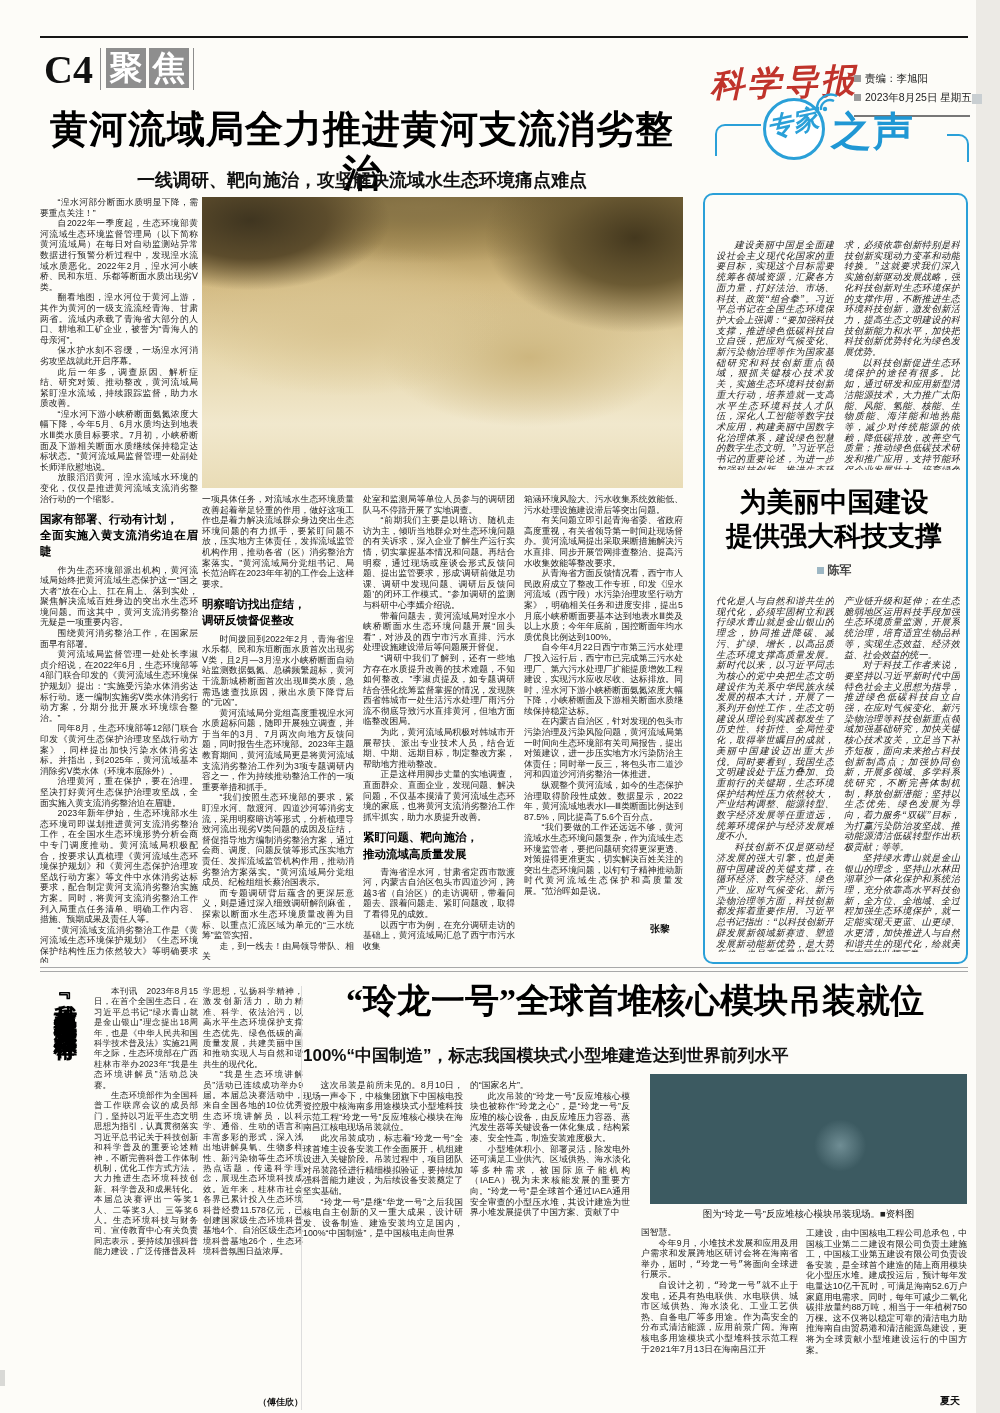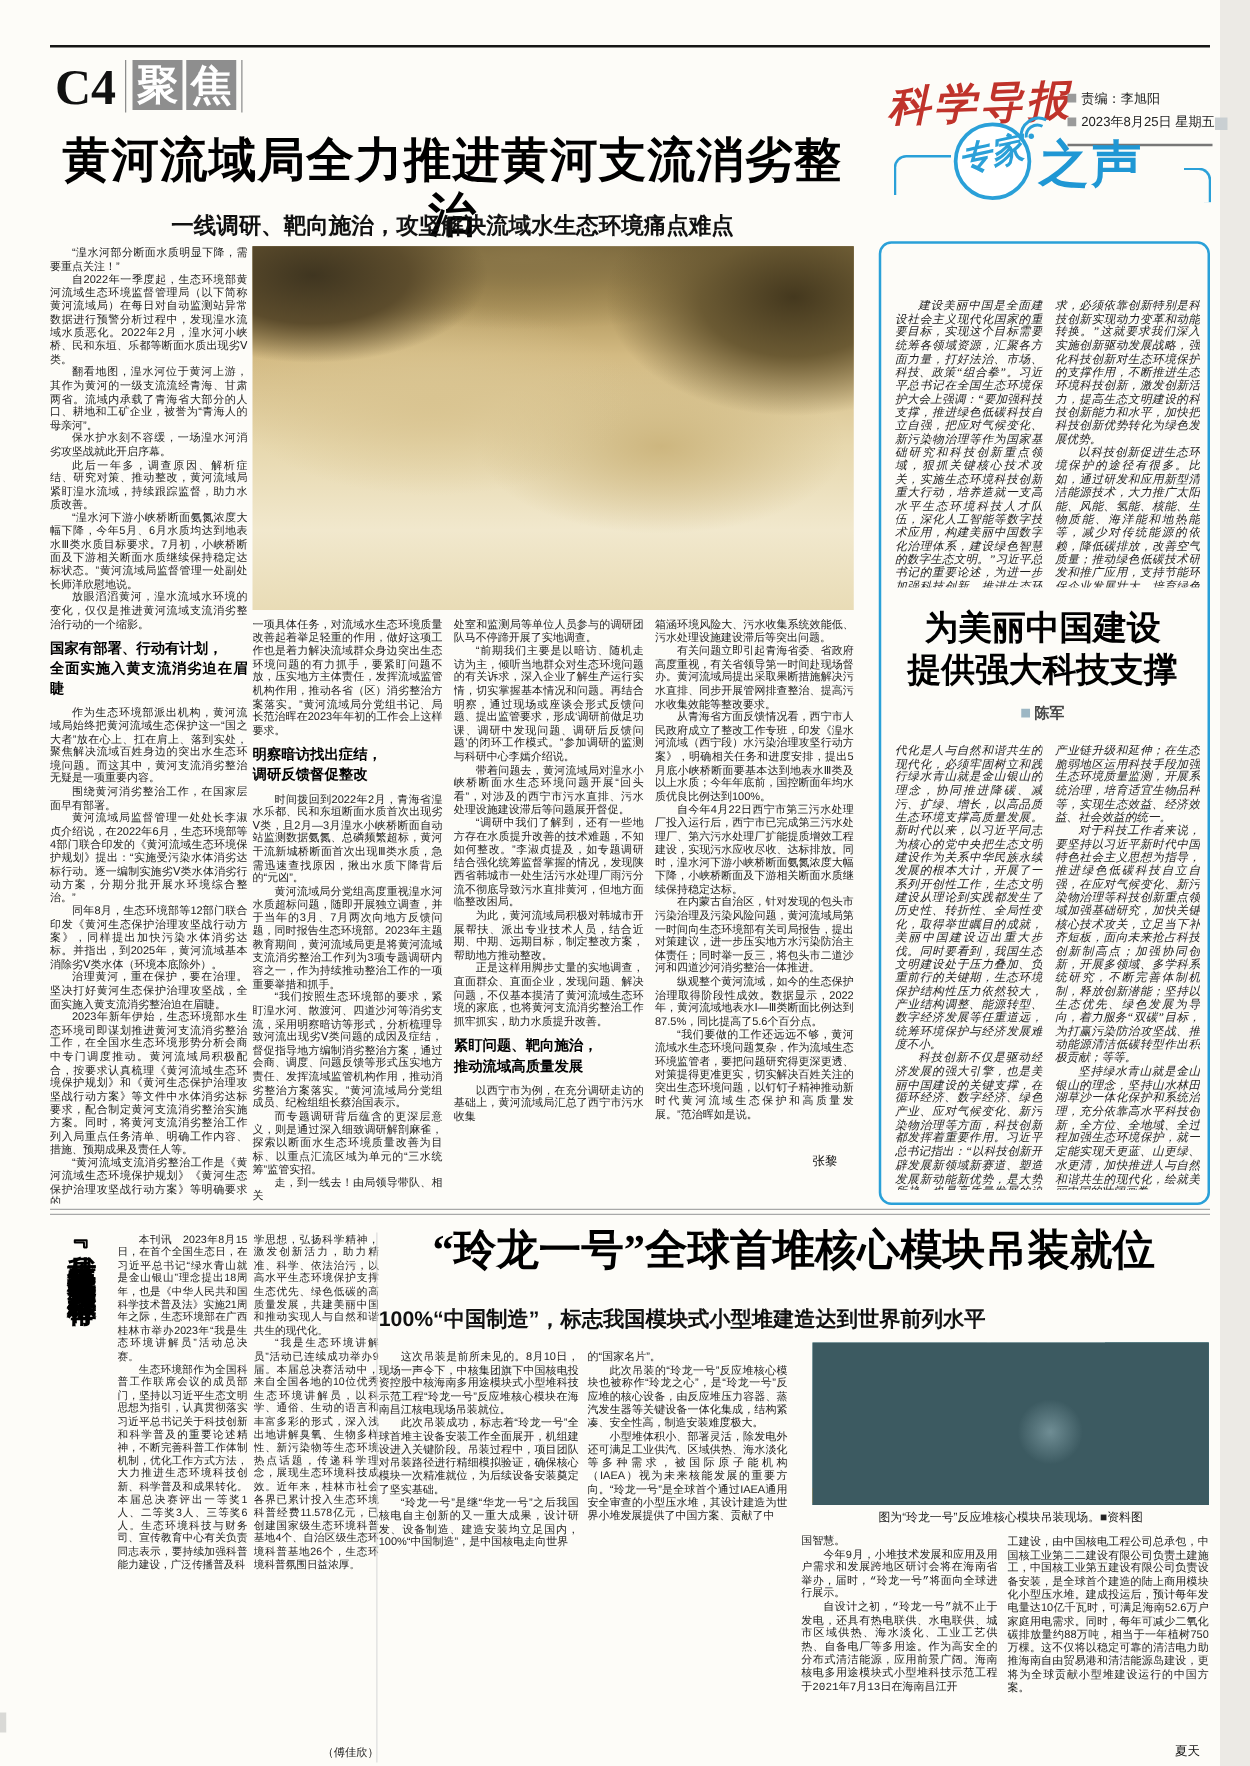--- a/index.html
+++ b/index.html
@@ -24,21 +24,21 @@
               font-size:38px;line-height:1.15;letter-spacing:1px;color:#000;}
   .m-sub{left:48px;top:168px;width:628px;text-align:center;font-size:18px;color:#111;font-weight:600;}
   .col{overflow:hidden;font-size:8.8px;line-height:10.6px;text-align:justify;color:#1d1d1d;}
   .c1{left:40px;top:197px;width:158px;height:766px;}
   .c2{left:202px;top:494px;width:152px;height:469px;}
   .c3{left:363px;top:494px;width:152px;height:469px;}
   .c4{left:524px;top:494px;width:159px;height:469px;}
   .blk-p{margin:0;text-indent:2em;}
   .blk-c{margin:0;}
   .blk-h{font-size:11.5px;line-height:1.4;margin:7px 0 5px;font-weight:bold;white-space:pre-line;color:#000;}
-  .byline-abs{font-weight:normal;font-size:10px;color:#111;}
+  .byline-abs{font-weight:bold;font-size:10px;color:#111;}
   #by-main{left:540px;top:922px;width:130px;text-align:right;}
   .photo-river{left:202px;top:197px;width:481px;height:291px;
     background:
       radial-gradient(ellipse 140px 70px at 10% 8%, #3f3520 0%, #5c4c2c 55%, rgba(92,76,44,0) 100%),
       radial-gradient(ellipse 150px 95px at 90% 14%, #44381e 0%, #6b5a33 50%, rgba(107,90,51,0) 100%),
       radial-gradient(ellipse 220px 55px at 45% 4%, #8a7648 0%, rgba(138,118,72,0) 100%),
       radial-gradient(ellipse 230px 110px at 30% 42%, #d9c491 0%, rgba(217,196,145,0) 70%),
       radial-gradient(ellipse 210px 100px at 68% 55%, #cdb67f 0%, rgba(205,182,127,0) 70%),
       linear-gradient(180deg,#6e5c33 0%,#a98f55 12%,#d3ba82 30%,#e7d8ae 55%,#f1e8cd 78%,#e9dcb6 100%);}
   .sep{left:40px;width:928px;height:1px;background:#a8a8a8;}
@@ -126,41 +126,42 @@
       <p class="blk-p">“湟水河下游小峡桥断面氨氮浓度大幅下降，今年5月、6月水质均达到地表水Ⅲ类水质目标要求。7月初，小峡桥断面及下游相关断面水质继续保持稳定达标状态。”黄河流域局监督管理一处副处长师洋欣慰地说。</p>
       <p class="blk-p">放眼滔滔黄河，湟水流域水环境的变化，仅仅是推进黄河流域支流消劣整治行动的一个缩影。</p>
       <h4 class="blk-h">国家有部署、行动有计划，
 全面实施入黄支流消劣迫在眉睫</h4>
       <p class="blk-p">作为生态环境部派出机构，黄河流域局始终把黄河流域生态保护这一“国之大者”放在心上、扛在肩上、落到实处，聚焦解决流域百姓身边的突出水生态环境问题。而这其中，黄河支流消劣整治无疑是一项重要内容。</p>
       <p class="blk-p">围绕黄河消劣整治工作，在国家层面早有部署。</p>
       <p class="blk-p">黄河流域局监督管理一处处长李淑贞介绍说，在2022年6月，生态环境部等4部门联合印发的《黄河流域生态环境保护规划》提出：“实施受污染水体消劣达标行动。逐一编制实施劣Ⅴ类水体消劣行动方案，分期分批开展水环境综合整治。”</p>
       <p class="blk-p">同年8月，生态环境部等12部门联合印发《黄河生态保护治理攻坚战行动方案》，同样提出加快污染水体消劣达标。并指出，到2025年，黄河流域基本消除劣Ⅴ类水体（环境本底除外）。</p>
       <p class="blk-p">治理黄河，重在保护，要在治理。坚决打好黄河生态保护治理攻坚战，全面实施入黄支流消劣整治迫在眉睫。</p>
       <p class="blk-p">2023年新年伊始，生态环境部水生态环境司即谋划推进黄河支流消劣整治工作，在全国水生态环境形势分析会商中专门调度推动。黄河流域局积极配合，按要求认真梳理《黄河流域生态环境保护规划》和《黄河生态保护治理攻坚战行动方案》等文件中水体消劣达标要求，配合制定黄河支流消劣整治实施方案。同时，将黄河支流消劣整治工作列入局重点任务清单、明确工作内容、措施、预期成果及责任人等。</p>
-      <p class="blk-p">“黄河流域支流消劣整治工作是《黄河流域生态环境保护规划》《黄河生态保护治理攻坚战行动方案》等明确要求的</p>
+      <p class="blk-p">“黄河流域支流消劣整治工作是《黄河流域生态环境保护规划》《生态环境保护结构性压力依然较大》等明确要求的</p>
     </div>
   <div class="abs col c2">
       <p class="blk-c">一项具体任务，对流域水生态环境质量改善起着举足轻重的作用，做好这项工作也是着力解决流域群众身边突出生态环境问题的有力抓手，要紧盯问题不放，压实地方主体责任，发挥流域监管机构作用，推动各省（区）消劣整治方案落实。”黄河流域局分党组书记、局长范治晖在2023年年初的工作会上这样要求。</p>
       <h4 class="blk-h">明察暗访找出症结，
 调研反馈督促整改</h4>
       <p class="blk-p">时间拨回到2022年2月，青海省湟水乐都、民和东垣断面水质首次出现劣Ⅴ类，且2月—3月湟水小峡桥断面自动站监测数据氨氮、总磷频繁超标，黄河干流新城桥断面首次出现Ⅲ类水质，急需迅速查找原因，揪出水质下降背后的“元凶”。</p>
       <p class="blk-p">黄河流域局分党组高度重视湟水河水质超标问题，随即开展独立调查，并于当年的3月、7月两次向地方反馈问题，同时报告生态环境部。2023年主题教育期间，黄河流域局更是将黄河流域支流消劣整治工作列为3项专题调研内容之一，作为持续推动整治工作的一项重要举措和抓手。</p>
       <p class="blk-p">“我们按照生态环境部的要求，紧盯湟水河、散渡河、四道沙河等消劣支流，采用明察暗访等形式，分析梳理导致河流出现劣Ⅴ类问题的成因及症结，督促指导地方编制消劣整治方案，通过会商、调度、问题反馈等形式压实地方责任、发挥流域监管机构作用，推动消劣整治方案落实。”黄河流域局分党组成员、纪检组组长蔡治国表示。</p>
       <p class="blk-p">而专题调研背后蕴含的更深层意义，则是通过深入细致调研解剖麻雀，探索以断面水生态环境质量改善为目标、以重点汇流区域为单元的“三水统筹”监管实招。</p>
       <p class="blk-p">走，到一线去！由局领导带队、相关</p>
     </div>
   <div class="abs col c3">
       <p class="blk-c">处室和监测局等单位人员参与的调研团队马不停蹄开展了实地调查。</p>
       <p class="blk-p">“前期我们主要是以暗访、随机走访为主，倾听当地群众对生态环境问题的有关诉求，深入企业了解生产运行实情，切实掌握基本情况和问题。再结合明察，通过现场或座谈会形式反馈问题、提出监管要求，形成‘调研前做足功课、调研中发现问题、调研后反馈问题’的闭环工作模式。”参加调研的监测与科研中心李嫣介绍说。</p>
       <p class="blk-p">带着问题去，黄河流域局对湟水小峡桥断面水生态环境问题开展“回头看”，对涉及的西宁市污水直排、污水处理设施建设滞后等问题展开督促。</p>
       <p class="blk-p">“调研中我们了解到，还有一些地方存在水质提升改善的技术难题，不知如何整改。”李淑贞提及，如专题调研结合强化统筹监督掌握的情况，发现陕西省韩城市一处生活污水处理厂雨污分流不彻底导致污水直排黄河，但地方面临整改困局。</p>
       <p class="blk-p">为此，黄河流域局积极对韩城市开展帮扶、派出专业技术人员，结合近期、中期、远期目标，制定整改方案，帮助地方推动整改。</p>
       <p class="blk-p">正是这样用脚步丈量的实地调查，直面群众、直面企业，发现问题、解决问题，不仅基本摸清了黄河流域生态环境的家底，也将黄河支流消劣整治工作抓牢抓实，助力水质提升改善。</p>
       <h4 class="blk-h">紧盯问题、靶向施治，
 推动流域高质量发展</h4>
+      <p class="blk-p">青海省湟水河，甘肃省定西市散渡河，内蒙古自治区包头市四道沙河，跨越3省（自治区）的走访调研，带着问题去、跟着问题走、紧盯问题改，取得了看得见的成效。</p>
       <p class="blk-p">以西宁市为例，在充分调研走访的基础上，黄河流域局汇总了西宁市污水收集</p>
     </div>
   <div class="abs col c4">
       <p class="blk-c">箱涵环境风险大、污水收集系统效能低、污水处理设施建设滞后等突出问题。</p>
       <p class="blk-p">有关问题立即引起青海省委、省政府高度重视，有关省领导第一时间赴现场督办。黄河流域局提出采取果断措施解决污水直排、同步开展管网排查整治、提高污水收集效能等整改要求。</p>
       <p class="blk-p">从青海省方面反馈情况看，西宁市人民政府成立了整改工作专班，印发《湟水河流域（西宁段）水污染治理攻坚行动方案》，明确相关任务和进度安排，提出5月底小峡桥断面要基本达到地表水Ⅲ类及以上水质；今年年底前，国控断面年均水质优良比例达到100%。</p>
       <p class="blk-p">自今年4月22日西宁市第三污水处理厂投入运行后，西宁市已完成第三污水处理厂、第六污水处理厂扩能提质增效工程建设，实现污水应收尽收、达标排放。同时，湟水河下游小峡桥断面氨氮浓度大幅下降，小峡桥断面及下游相关断面水质继续保持稳定达标。</p>
       <p class="blk-p">在内蒙古自治区，针对发现的包头市污染治理及污染风险问题，黄河流域局第一时间向生态环境部有关司局报告，提出对策建议，进一步压实地方水污染防治主体责任；同时举一反三，将包头市二道沙河和四道沙河消劣整治一体推进。</p>
       <p class="blk-p">纵观整个黄河流域，如今的生态保护治理取得阶段性成效。数据显示，2022年，黄河流域地表水Ⅰ—Ⅲ类断面比例达到87.5%，同比提高了5.6个百分点。</p>
       <p class="blk-p">“我们要做的工作还远远不够，黄河流域水生态环境问题复杂，作为流域生态环境监管者，要把问题研究得更深更透、对策提得更准更实，切实解决百姓关注的突出生态环境问题，以钉钉子精神推动新时代黄河流域生态保护和高质量发展。”范治晖如是说。</p>
@@ -214,21 +215,21 @@
     </div>
   <div class="abs byline-abs" id="by-eco">（傅佳欣）</div>
   <div class="abs vr-bottom"></div>
 
   <div class="abs ll-head">“玲龙一号”全球首堆核心模块吊装就位</div>
   <div class="abs ll-sub">100%“中国制造”，标志我国模块式小型堆建造达到世界前列水平</div>
   <div class="abs photo-reactor"></div>
   <div class="abs ll-cap">图为“玲龙一号”反应堆核心模块吊装现场。■资料图</div>
   <div class="abs col ll-c1">
       <p class="blk-p">这次吊装是前所未见的。8月10日，现场一声令下，中核集团旗下中国核电投资控股中核海南多用途模块式小型堆科技示范工程“玲龙一号”反应堆核心模块在海南昌江核电现场吊装就位。</p>
-      <p class="blk-p">此次吊装成功，标志着“玲龙一号”全球首堆主设备安装工作全面展开，机组建设进入关键阶段。吊装过程中，项目团队对吊装路径进行精细模拟验证，确保核心模块一次精准就位，为后续设备安装奠定了坚实基础。</p>
+      <p class="blk-p">此次吊装成功，标志着“玲龙一号”全球首堆主设备安装工作全面展开，机组建设进入关键阶段。吊装过程中，项目团队对吊装路径进行精细模拟验证，要持续加强科普能力建设，为后续设备安装奠定了坚实基础。</p>
       <p class="blk-p">“玲龙一号”是继“华龙一号”之后我国核电自主创新的又一重大成果，设计研发、设备制造、建造安装均立足国内，100%“中国制造”，是中国核电走向世界</p>
     </div>
   <div class="abs col ll-c2">
       <p class="blk-c">的“国家名片”。</p>
       <p class="blk-p">此次吊装的“玲龙一号”反应堆核心模块也被称作“玲龙之心”，是“玲龙一号”反应堆的核心设备，由反应堆压力容器、蒸汽发生器等关键设备一体化集成，结构紧凑、安全性高，制造安装难度极大。</p>
       <p class="blk-p">小型堆体积小、部署灵活，除发电外还可满足工业供汽、区域供热、海水淡化等多种需求，被国际原子能机构（IAEA）视为未来核能发展的重要方向。“玲龙一号”是全球首个通过IAEA通用安全审查的小型压水堆，其设计建造为世界小堆发展提供了中国方案、贡献了中</p>
     </div>
   <div class="abs col ll-c3">
       <p class="blk-c">国智慧。</p>
       <p class="blk-p">今年9月，小堆技术发展和应用及用户需求和发展跨地区研讨会将在海南省举办，届时，“玲龙一号”将面向全球进行展示。</p>

